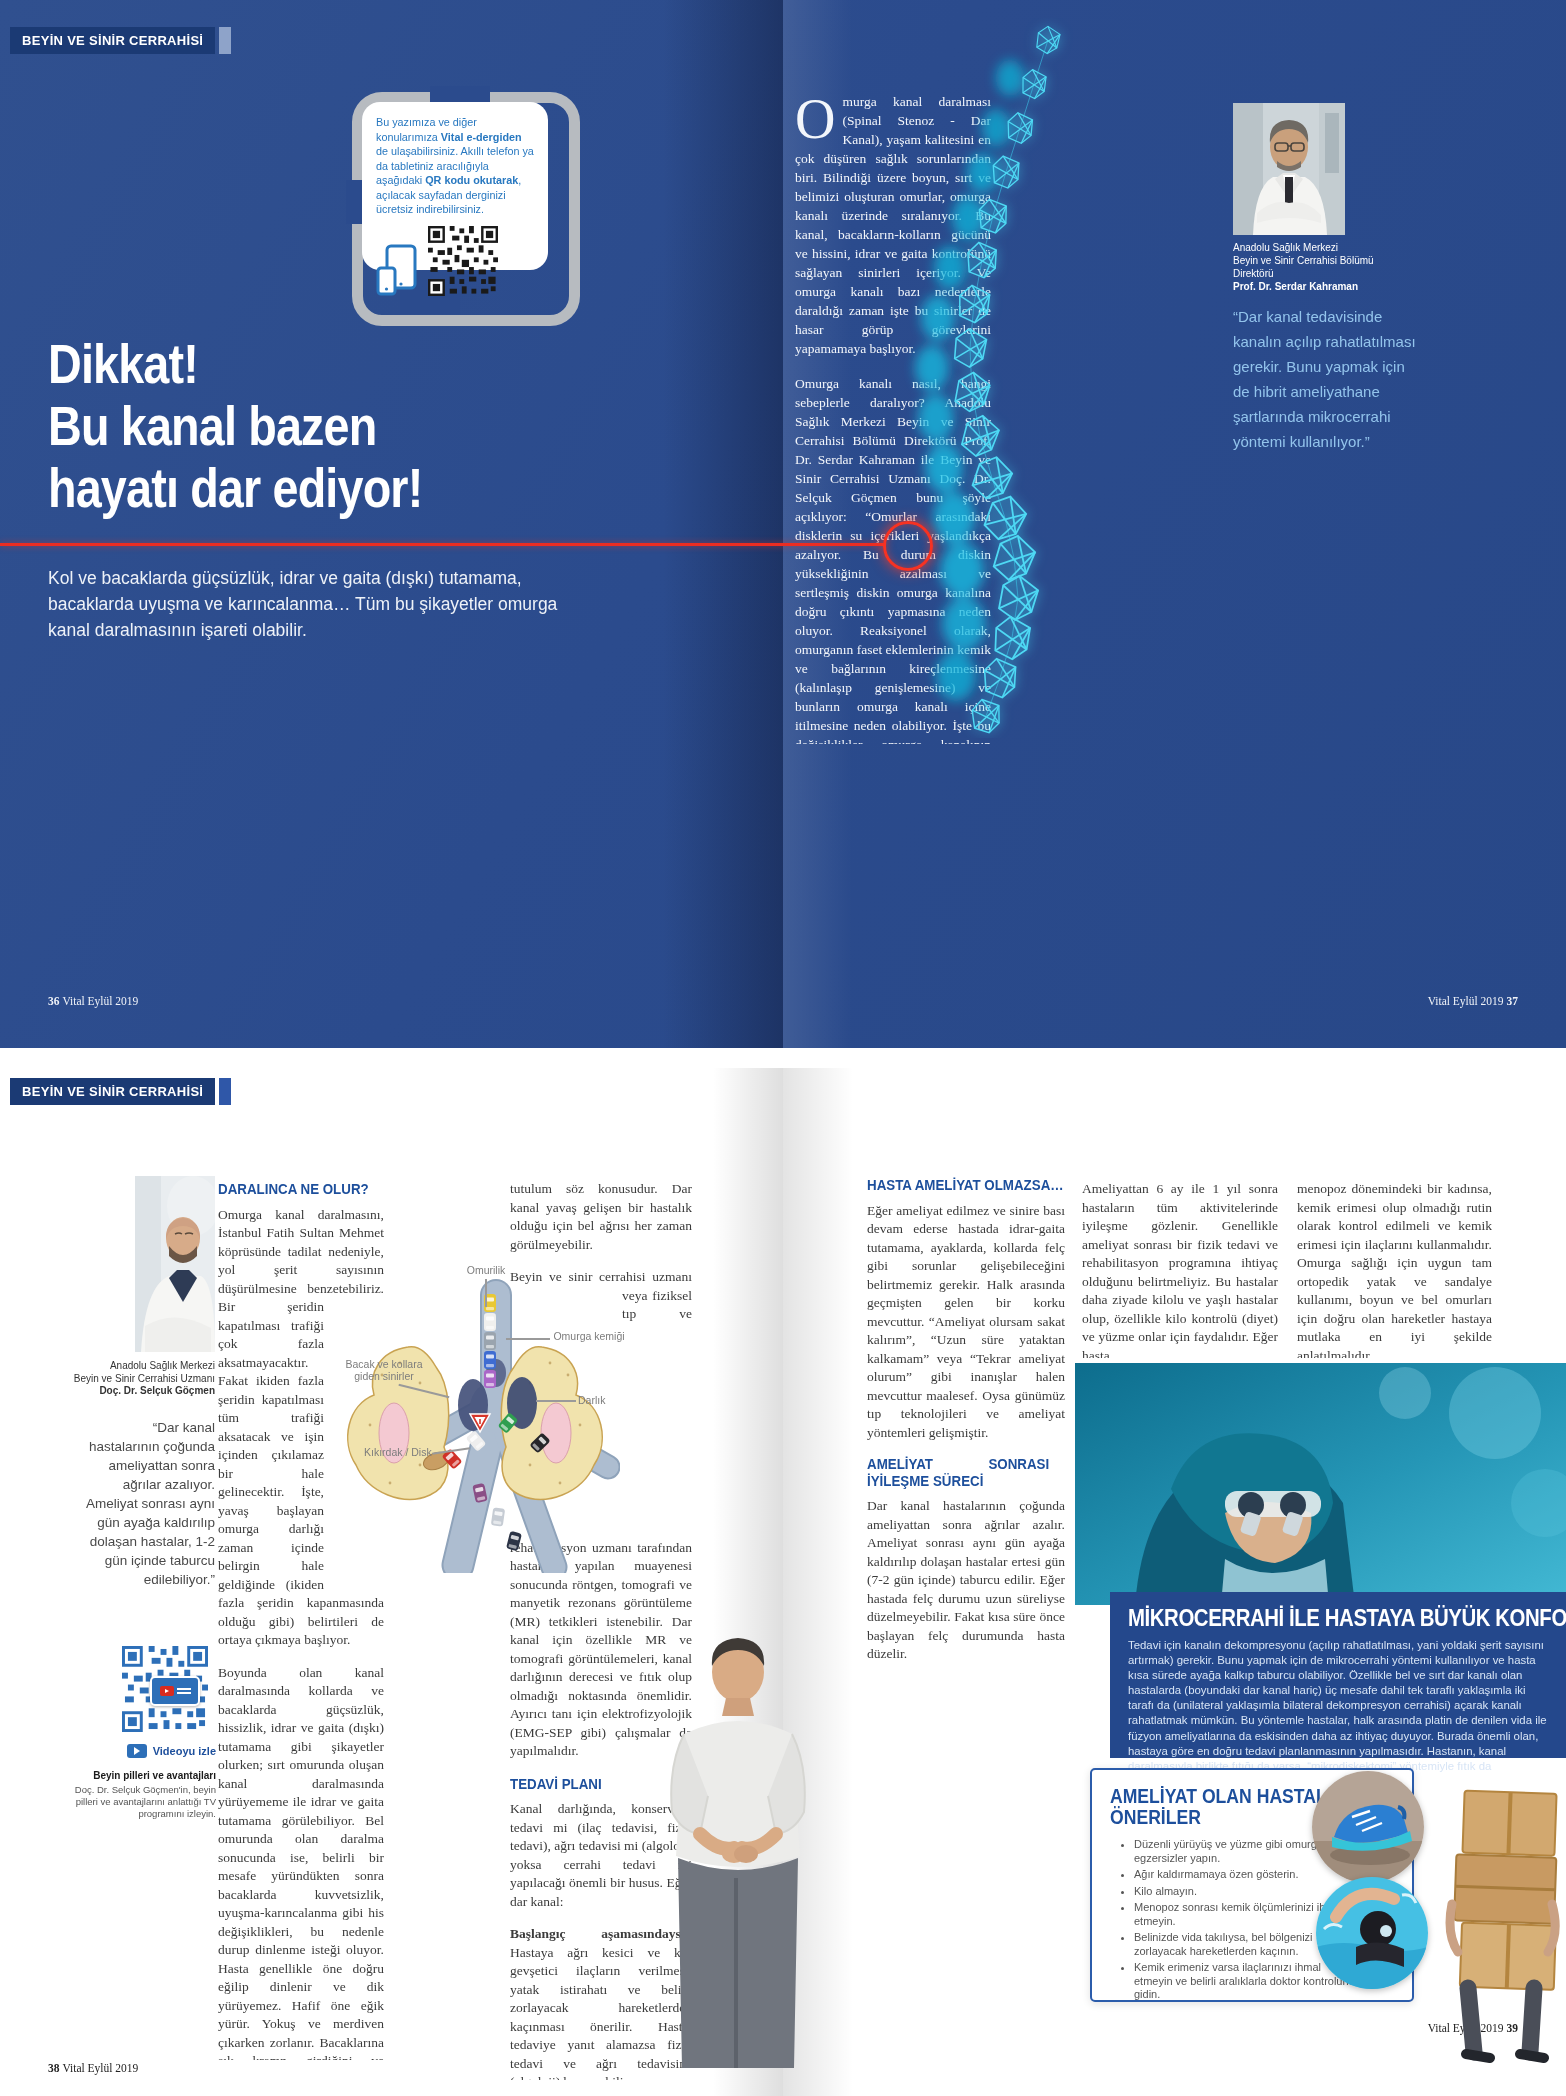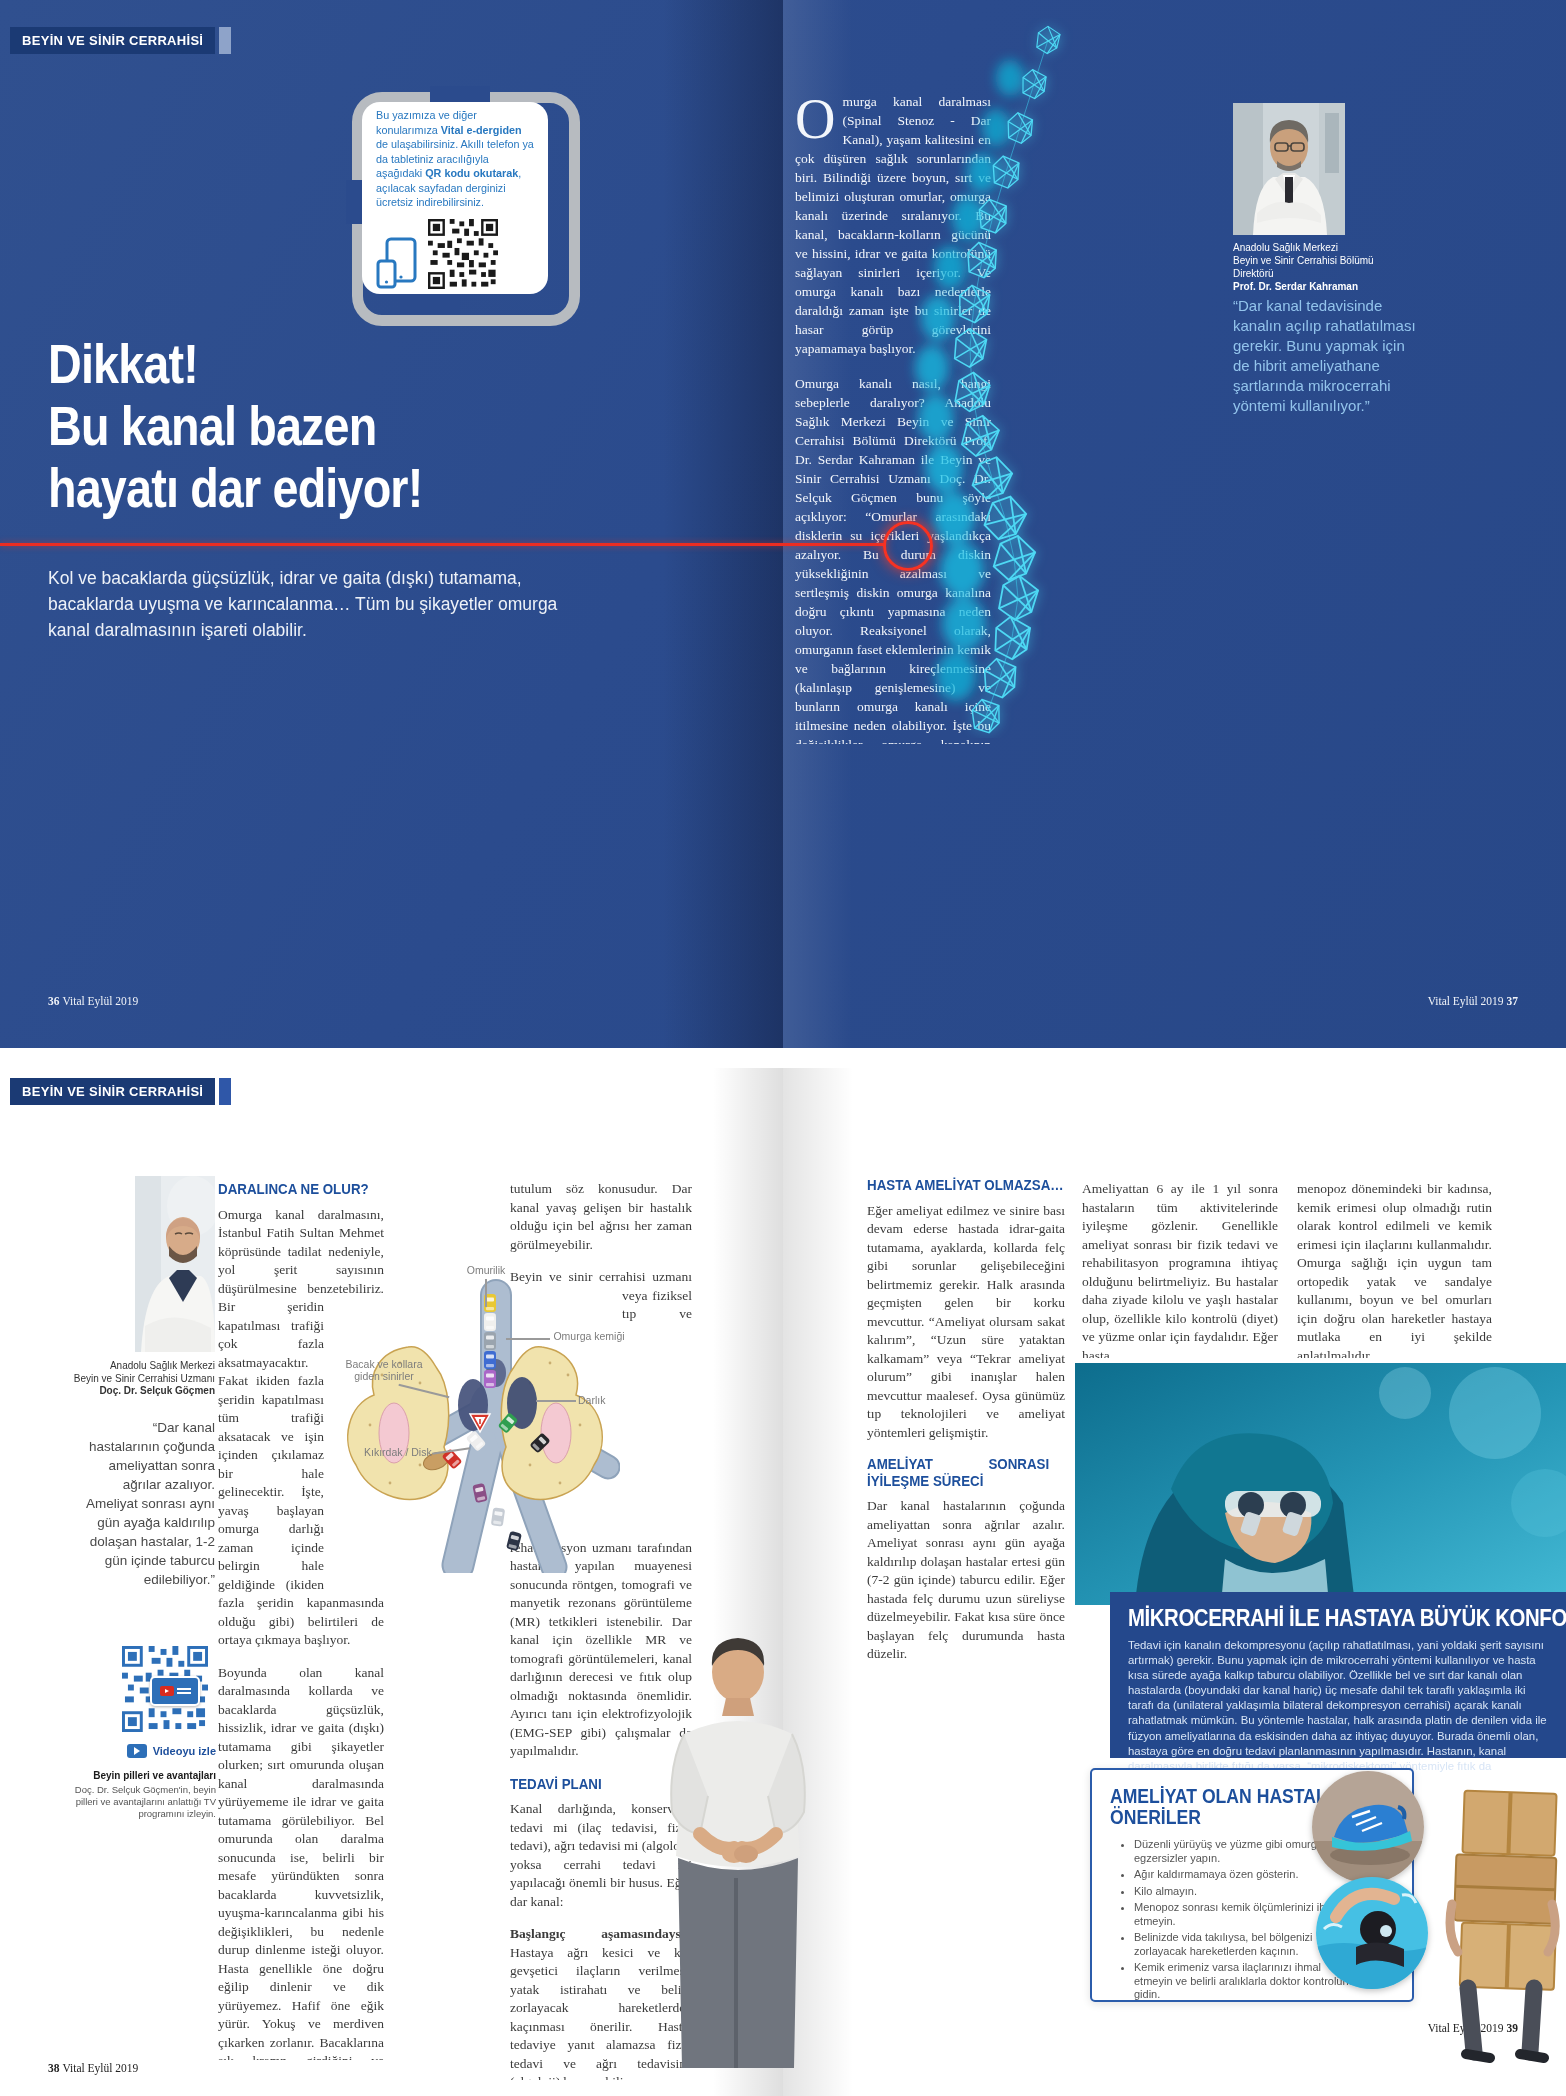--- a/index.html
+++ b/index.html
@@ -15,41 +15,41 @@
      background:linear-gradient(to right,rgba(255,255,255,.10),rgba(255,255,255,0));}
   .tag{display:flex;align-items:stretch;height:27px;}
   .tagbar{background:#1b3a74;color:#fff;font-weight:bold;font-size:13px;letter-spacing:.3px;
      display:flex;align-items:center;padding:12px 12px;}
   .tagsq{width:12px;margin-left:4px;}
   
   .qrframe{left:352px;top:92px;width:206px;height:212px;border:11px solid #b7bbc0;border-radius:30px;}
   .qrgapT{left:430px;top:86px;width:60px;height:24px;background:#2b4b8d;}
   .qrgapB{left:400px;top:290px;width:60px;height:24px;background:#2b4b8d;}
   .qrgapL{left:346px;top:180px;width:24px;height:44px;background:#2b4b8d;}
-  .qrbox{left:362px;top:102px;width:186px;height:192px;background:#fff;border-radius:18px;
-     padding:6px 14px;box-sizing:border-box;}
+  .qrbox{left:362px;top:102px;width:186px;height:168px;background:#fff;border-radius:18px;
+     padding:13px 14px;box-sizing:border-box;}
   .qrtext{font-size:10.8px;line-height:14.5px;color:#2878c0;}
   .qrtext b{font-weight:bold;}
   .qricons{display:flex;align-items:flex-end;gap:10px;margin-top:9px;}
   
   .hline{color:#fff;font-weight:800;font-size:55px;line-height:62px;white-space:nowrap;
      transform:scaleX(.85);transform-origin:left;letter-spacing:-1px;}
   .redline{left:0;top:543px;width:884px;height:3px;background:#ec2d22;box-shadow:0 0 6px rgba(236,45,34,.6);z-index:3;}
   .redcircle{left:883px;top:521px;width:44px;height:44px;border:3px solid #f73222;border-radius:50%;
      box-shadow:0 0 14px rgba(250,60,40,.85), inset 0 0 8px rgba(250,60,40,.5);z-index:4;}
   .subtitle{left:48px;top:565px;width:545px;color:#eef2f8;font-size:17.5px;line-height:26px;}
   
   .artcol{left:795px;top:92px;width:196px;height:652px;color:#f3f6fb;
      font-family:"Liberation Serif",serif;font-size:13.5px;line-height:19px;text-align:justify;overflow:hidden;}
   .artcol p{margin:0 0 16px 0;}
   .dropcap{float:left;font-size:56px;line-height:46px;padding:4px 7px 0 0;font-family:"Liberation Serif",serif;}
   .photo1{left:1233px;top:103px;width:112px;height:132px;overflow:hidden;}
   .cap1{left:1233px;top:241px;width:185px;color:#fff;font-size:10px;line-height:13px;}
   .cap1 .nm{font-weight:bold;}
-  .quote1{left:1233px;top:296px;width:192px;color:#93c4ec;font-size:15px;line-height:20px;}
+  .quote1{left:1233px;top:304px;width:192px;color:#93c4ec;font-size:15px;line-height:25px;}
   .footer1{color:#f0f3f8;font-family:"Liberation Serif",serif;font-size:11.5px;}
   .footer1 b{font-weight:bold;}
   
   #spread2{left:0;top:1068px;width:1566px;height:1028px;background:#fff;}
   .foldDark2L{left:713px;top:0;width:70px;height:1028px;
      background:linear-gradient(to right,rgba(0,0,0,0),rgba(0,0,0,.13));}
   .foldDark2R{left:783px;top:0;width:70px;height:1028px;
      background:linear-gradient(to right,rgba(0,0,0,.11),rgba(0,0,0,0));}
   .serifcol{font-family:"Liberation Serif",serif;font-size:13.5px;line-height:18.5px;color:#3b3b3b;text-align:justify;}
   .serifcol p{margin:0 0 14px 0;}

